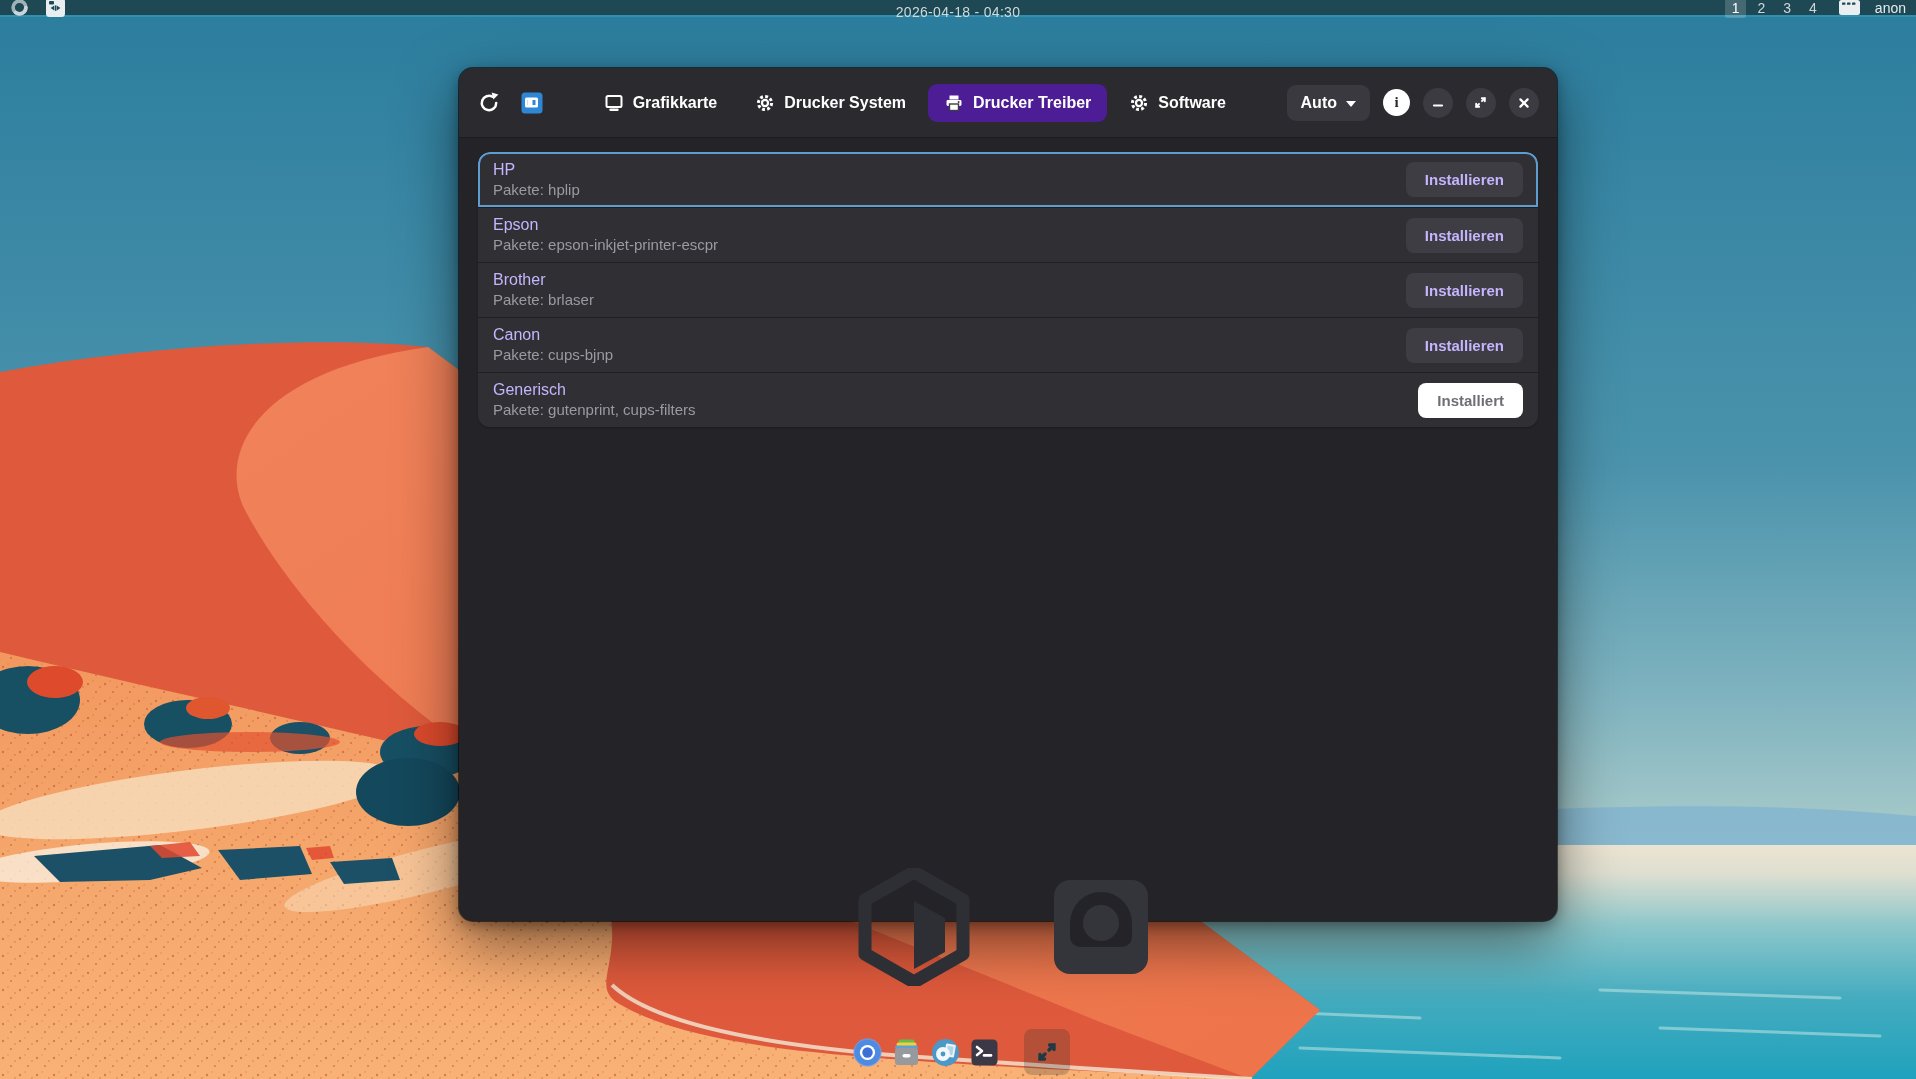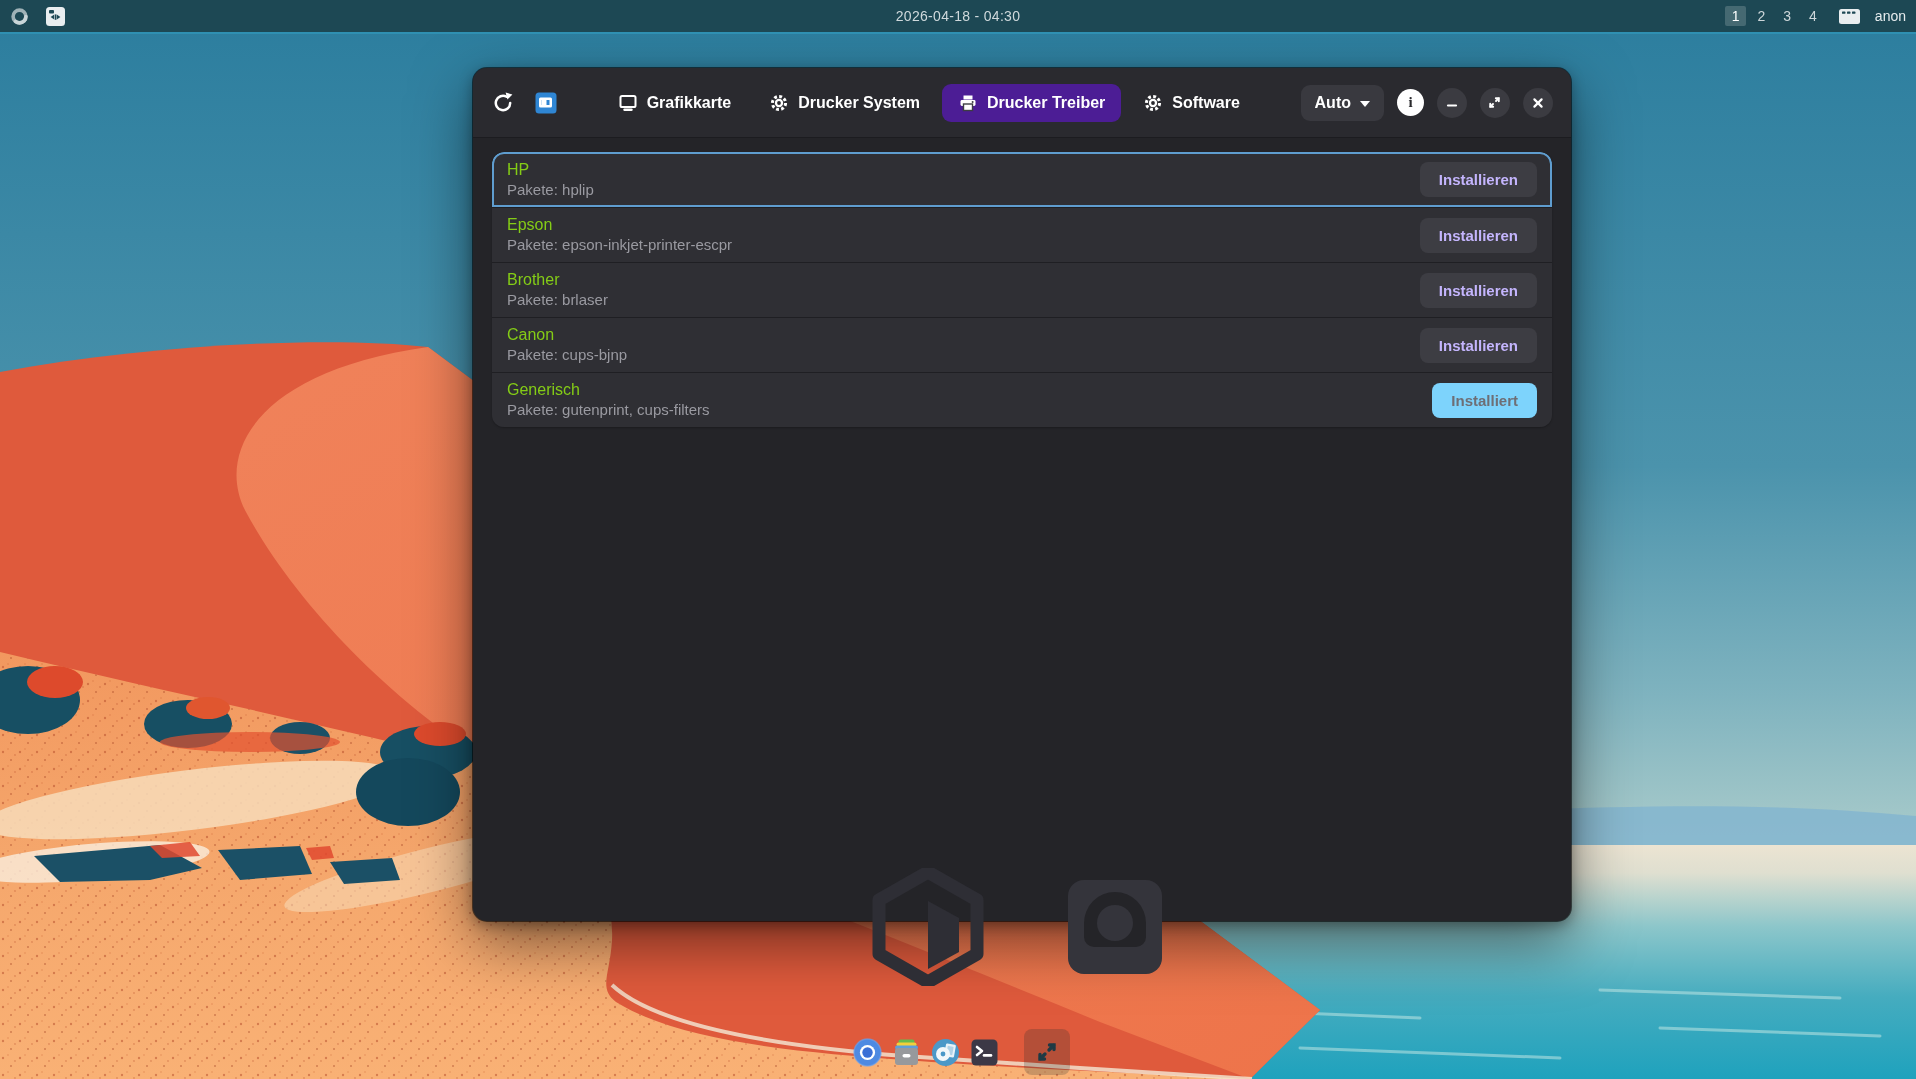--- a/index.html
+++ b/index.html
@@ -9,37 +9,37 @@
     font-family:"Liberation Sans","DejaVu Sans",sans-serif;
     -webkit-font-smoothing:antialiased;
   }
   
   #wallpaper { position:absolute; inset:0; z-index:0; }
 
   
   .topbar {
     position:absolute; top:0; left:0; right:0; height:17px; z-index:20;
     background:#1d4854; border-bottom:2px solid #2f90b2;
-    display:flex; align-items:center; padding:16px 10px;
+    display:flex; padding:4px 10px;
     color:#d2dcdf; font-size:14px;
   }
   .topbar-left { display:flex; align-items:center; gap:16px; }
   .topbar-clock {
     position:absolute; left:0; right:0; text-align:center; pointer-events:none;
     letter-spacing:.3px; color:#cfd9dc;
   }
   .topbar-right { margin-left:auto; display:flex; align-items:center; gap:14px; }
   .workspaces { display:flex; align-items:center; gap:4px; }
   .ws { padding:2px 7px; border-radius:2px; color:#cdd7da; cursor:default; }
   .ws.active { background:rgba(255,255,255,.18); color:#fff; }
   .user-label { color:#e6ecee; }
 
   
   .window {
-    position:absolute; left:473px; top:68px; width:1098px; height:853px; z-index:10;
+    position:absolute; left:459px; top:68px; width:1098px; height:853px; z-index:10;
     background:#242428; border-radius:14px;
     box-shadow:0 0 0 1px rgba(0,0,0,.55), 0 22px 60px rgba(0,0,0,.5), 0 4px 14px rgba(0,0,0,.35);
     display:flex; flex-direction:column; color:#ececee;
   }
   .headerbar {
     height:70px; flex:0 0 auto; display:flex; align-items:center; gap:14px;
     padding:0 18px; background:#2a2a2f; border-radius:14px 14px 0 0;
     border-bottom:1px solid #1c1c20;
   }
   .hdr-left { display:flex; align-items:center; gap:20px; }
@@ -76,27 +76,27 @@
     box-shadow:0 1px 2px rgba(0,0,0,.25); }
   .driver-row {
     height:55px; background:#2f2f34; display:flex; align-items:center;
     padding:0 15px; position:relative;
   }
   .driver-row + .driver-row { border-top:1px solid #1f1f23; }
   .driver-row.focused {
     box-shadow:inset 0 0 0 2px #5f9dcf; border-radius:12px 12px 0 0;
   }
   .driver-text { display:flex; flex-direction:column; justify-content:center; gap:3px; }
-  .driver-name { font-size:16px; color:#84cc16; line-height:1.1; }
+  .driver-name { font-size:16px; color:#c4b5fd; line-height:1.1; }
   .driver-packages { font-size:15px; color:#9a9aa1; line-height:1.1; }
   .row-action {
     margin-left:auto; padding:9px 19px; border-radius:8px; background:#3d3d43;
     font-size:15px; font-weight:bold; color:#c4b5fd; white-space:nowrap;
   }
-  .row-action.disabled { background:#7dd3fc; color:#6e6e75; }
+  .row-action.disabled { background:#ffffff; color:#6e6e75; }
 
   .watermark { position:absolute; pointer-events:none; }
   .wm-cube  { left:396px; top:730px; }
   .wm-drive { left:591px; top:738px; }
 
   
   .dock {
     position:absolute; left:852px; bottom:4px; z-index:15;
     display:flex; align-items:center; gap:9px;
   }

